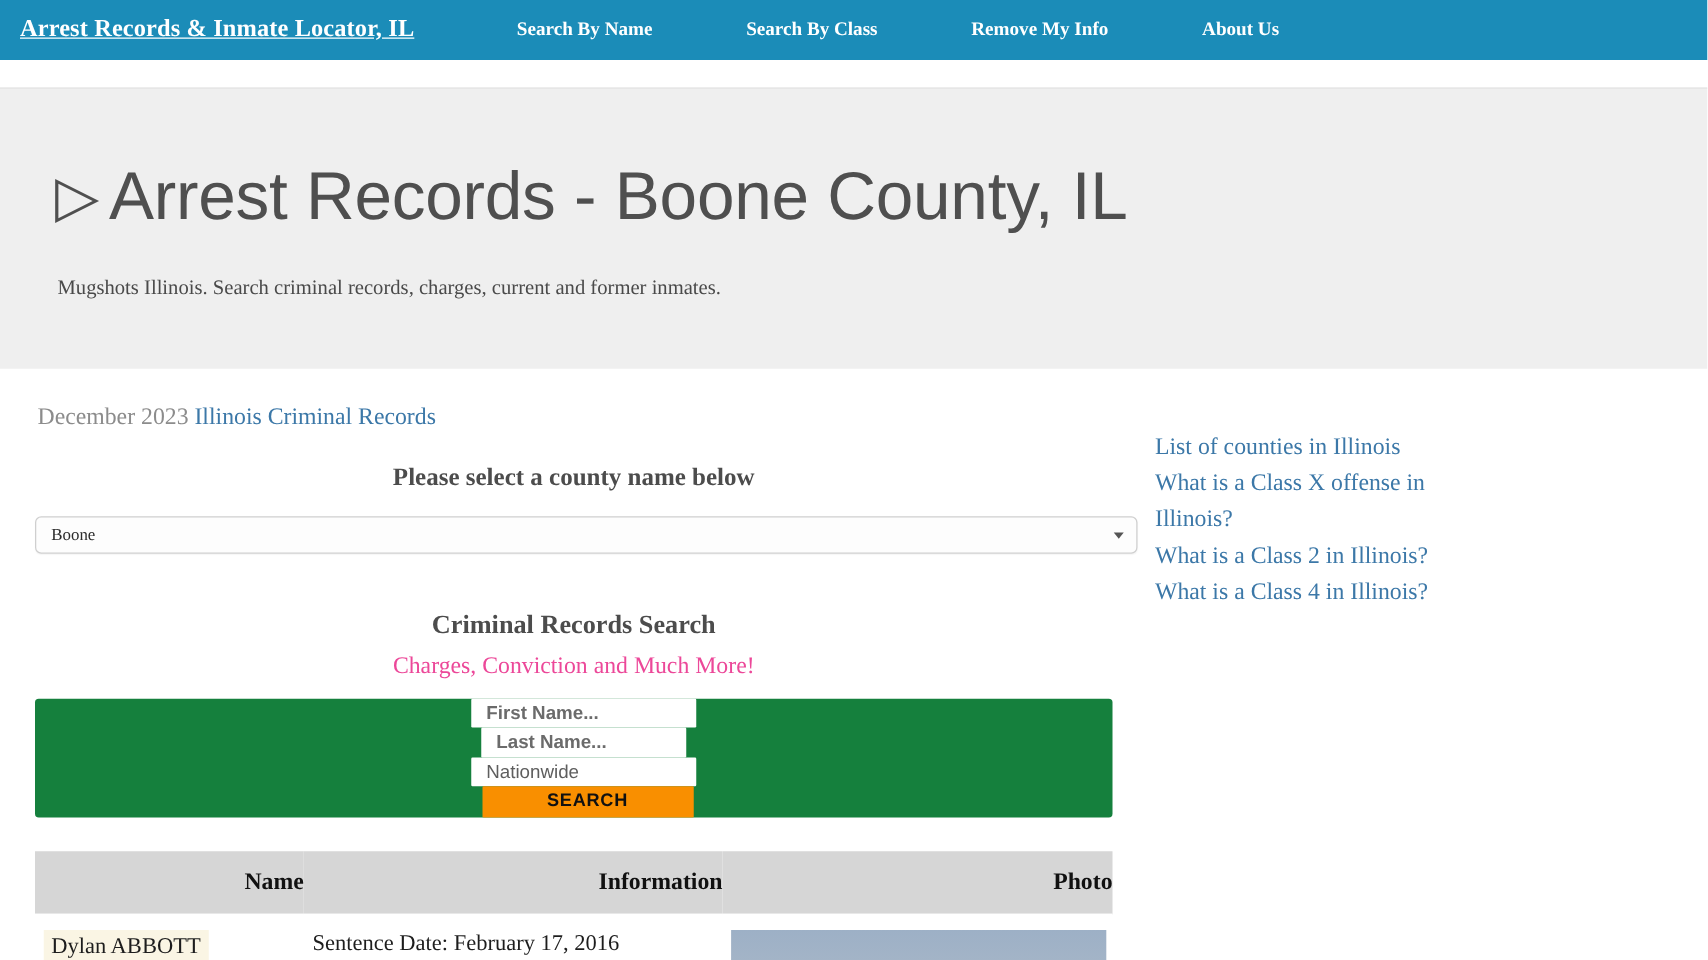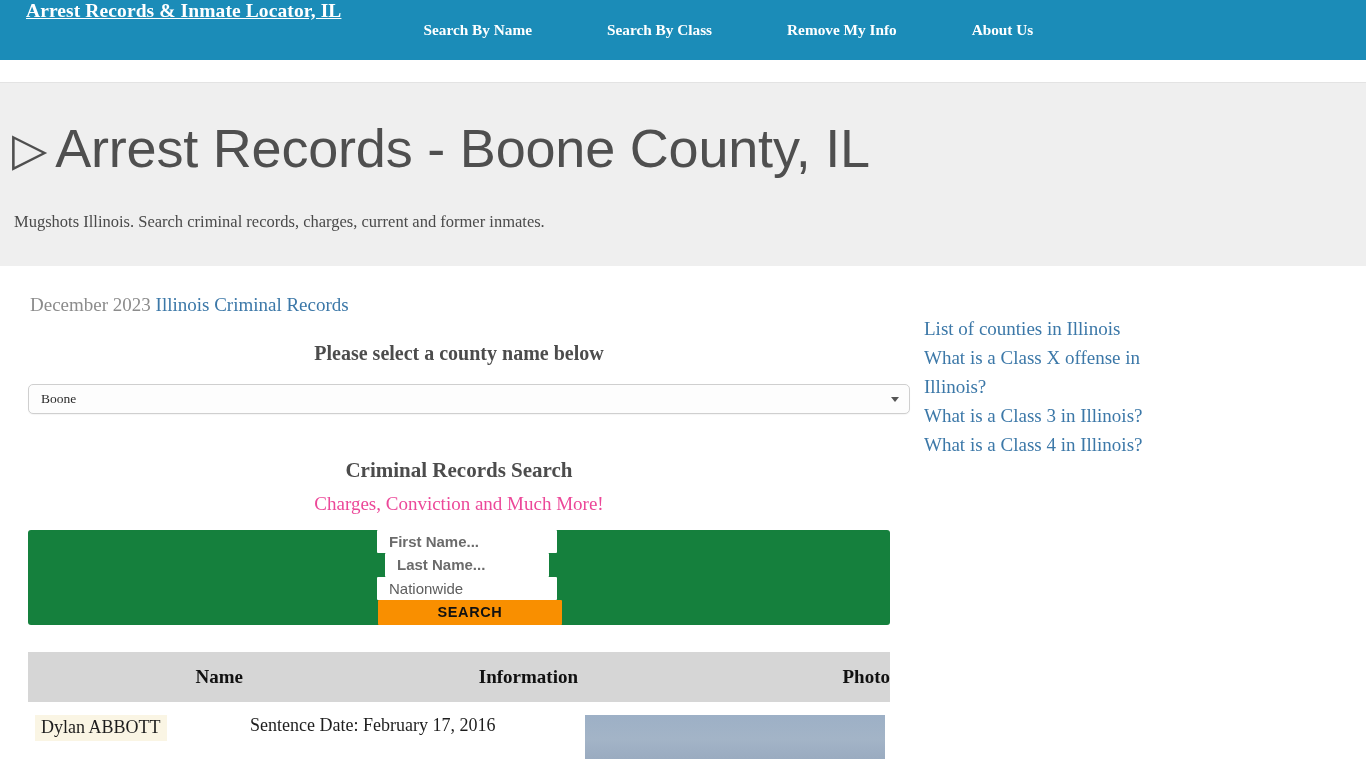--- a/index.html
+++ b/index.html
@@ -8,24 +8,25 @@
     padding: 0;
     width: 1366px;
     height: 768px;
     overflow: hidden;
     background: #ffffff;
     font-family: "Liberation Serif", serif;
   }
 
   
   .navbar {
-    height: 60px;
+    height: 48px;
     background: #1b8cb8;
     display: flex;
-    padding: 0 0 0 26px;
+    align-items: center;
+    padding: 0 0 0 16px;
     position: relative;
     z-index: 5;
   }
   .brand {
     color: #ffffff;
     font-family: "Liberation Serif", serif;
     font-size: 19.5px;
     font-weight: bold;
     letter-spacing: 0.1px;
     white-space: nowrap;
@@ -49,22 +50,22 @@
   .nav-link:first-child { padding-left: 0; }
 
   
   .hero-gap {
     height: 22px;
     background: #ffffff;
   }
   .hero {
     background: #efefef;
     border-top: 1px solid #e3e3e3;
-    height: 184px;
-    padding: 0 12px;
+    height: 225px;
+    padding: 0 44px;
     display: flex;
     flex-direction: column;
     justify-content: center;
   }
   .hero-title {
     font-family: "Liberation Sans", sans-serif;
     font-size: 54px;
     font-weight: normal;
     color: #4f4f4f;
     margin: 0;
@@ -180,21 +181,21 @@
     padding: 0 12px;
     margin-right: 6px;
     border-radius: 1px;
   }
   .sfield::placeholder { color: #6b6b6b; opacity: 1; }
   .sfield.fname { width: 180px; font-weight: bold; }
   .sfield.lname { width: 164px; font-weight: bold; }
   .sfield.loc   { width: 180px; font-weight: normal; }
   .sfield.loc::placeholder { color: #5e5e5e; }
   .search-btn {
-    width: 184px;
+    width: 169px;
     height: 45px;
     background: #f98f00;
     border: none;
     color: #111111;
     font-family: "Liberation Sans", sans-serif;
     font-size: 14.5px;
     font-weight: bold;
     letter-spacing: 0.6px;
     cursor: pointer;
     border-radius: 1px;
@@ -333,18 +334,18 @@
         </tr>
       </tbody>
     </table>
 
   </main>
 
   <aside class="side-col">
     <ul class="side-links">
       <li><a href="#">List of counties in Illinois</a></li>
       <li><a href="#">What is a Class X offense in Illinois?</a></li>
-      <li><a href="#">What is a Class 3 in Illinois?</a></li>
+      <li><a href="#">What is a Class 2 in Illinois?</a></li>
       <li><a href="#">What is a Class 4 in Illinois?</a></li>
     </ul>
   </aside>
 
 </div>
 
 </body></html>

